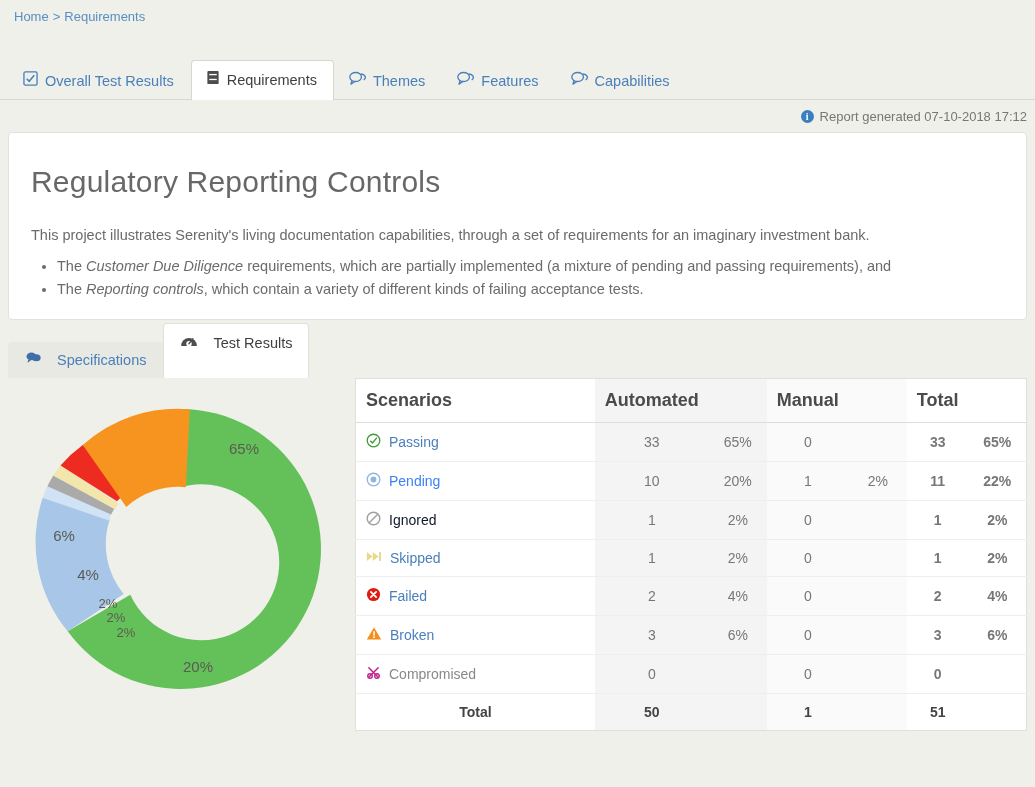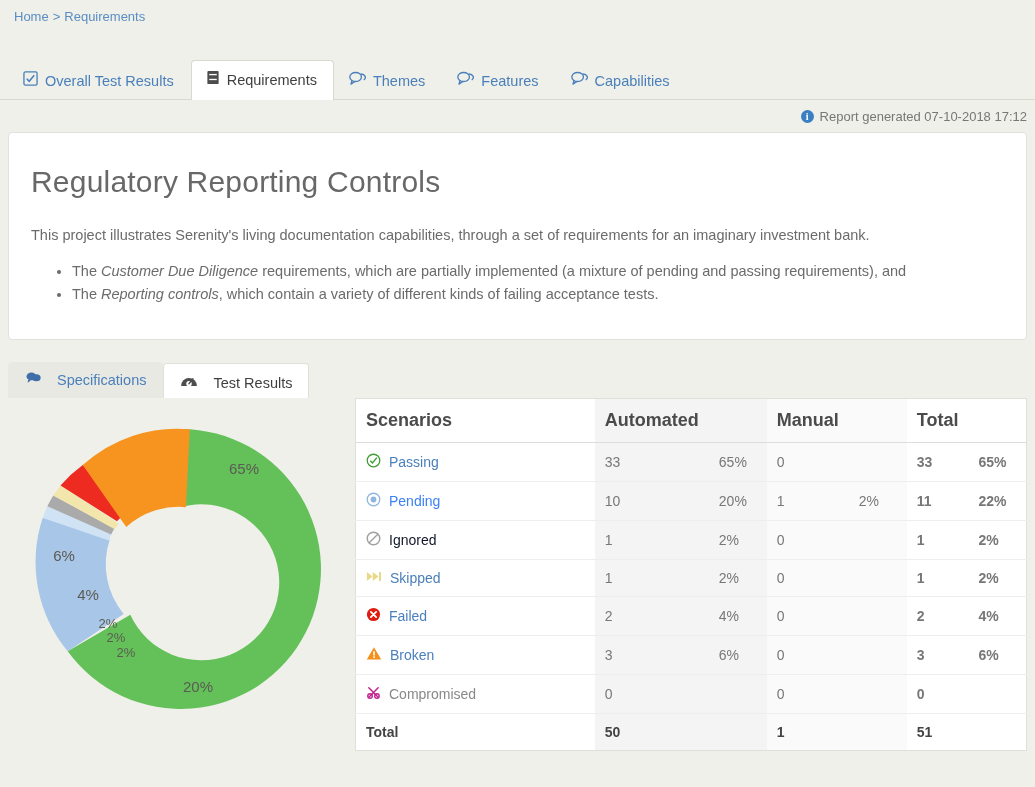--- a/index.html
+++ b/index.html
@@ -91,21 +91,21 @@
     font-weight: normal;
     color: #686868;
     letter-spacing: .2px;
   }
   .panel p {
     margin: 0 0 10px 0;
     font-size: 14.5px;
     color: #6b6b6b;
     line-height: 20px;
   }
-  .panel ul { margin: 15px; padding-left: 26px; }
+  .panel ul { margin: 0; padding-left: 26px; }
   .panel li {
     font-size: 14.5px;
     color: #6b6b6b;
     line-height: 23px;
   }
   .panel li em { font-style: italic; }
 
   
   .subtabbar {
     height: 38px;
@@ -128,21 +128,21 @@
     background: #e8e9e2;
     border-top-left-radius: 4px;
     border-top-right-radius: 4px;
     white-space: nowrap;
   }
   .subtab.active {
     background: #fff;
     border-color: #e0e0d8;
     color: #3f3f3f;
     padding-top: 10px;
-    padding-bottom: 5px;
+    padding-bottom: 25px;
   }
 
   
   .content {
     display: flex;
     align-items: flex-start;
     padding: 0 8px 0 8px;
   }
   .chartbox {
     width: 345px;
@@ -168,20 +168,21 @@
     border-bottom: 1px solid #dddddd;
     font-size: 18px;
     background: #fff;
   }
   table.results td {
     padding: 10px 10px;
     border-bottom: 1px solid #eeeeee;
     color: #777;
     vertical-align: middle;
     background: #fff;
+    text-align: center;
   }
   table.results tr:last-child td { border-bottom: none; }
   .col-auto-n, .col-auto-p { background: #f4f4f4 !important; }
   .col-man-n, .col-man-p { background: #fafafa !important; }
   .col-tot-n, .col-tot-p { font-weight: bold; color: #444; }
   th.h-auto { background: #f4f4f4 !important; }
   th.h-man  { background: #fafafa !important; }
   .rowlabel { color: #4a7fbb; }
   .rowlabel.plain { color: #888; }
   .labelcell { display: flex; align-items: center; gap: 8px; }

